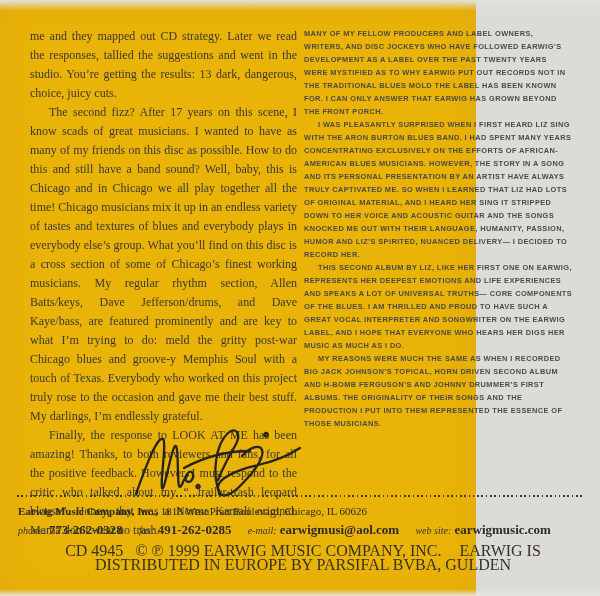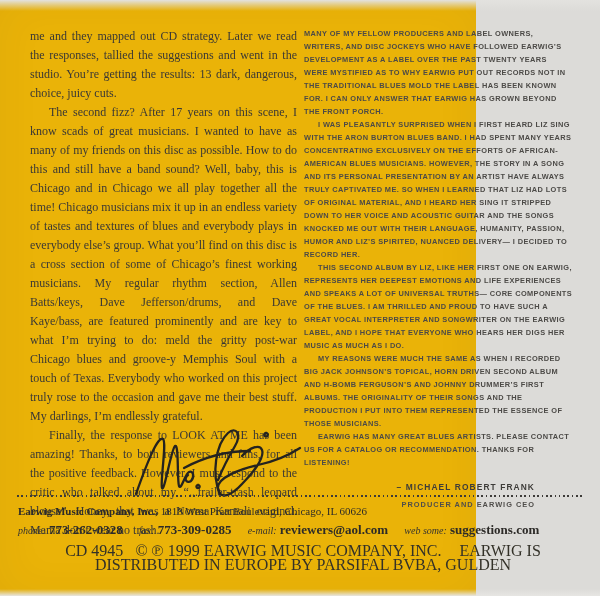--- a/index.html
+++ b/index.html
@@ -101,38 +101,33 @@
         <path d="M138,13 a1.8,1.8 0 1,0 0.1,0"></path>
       </g>
     </svg>
   </div>
 
   <div class="right-col">
     <p>MANY OF MY FELLOW PRODUCERS AND LABEL OWNERS, WRITERS, AND DISC JOCKEYS WHO HAVE FOLLOWED EARWIG’S DEVELOPMENT AS A LABEL OVER THE PAST TWENTY YEARS WERE MYSTIFIED AS TO WHY EARWIG PUT OUT RECORDS NOT IN THE TRADITIONAL BLUES MOLD THE LABEL HAS BEEN KNOWN FOR. I CAN ONLY ANSWER THAT EARWIG HAS GROWN BEYOND THE FRONT PORCH.</p>
     <p class="indent">I WAS PLEASANTLY SURPRISED WHEN I FIRST HEARD LIZ SING WITH THE ARON BURTON BLUES BAND. I HAD SPENT MANY YEARS CONCENTRATING EXCLUSIVELY ON THE EFFORTS OF AFRICAN-AMERICAN BLUES MUSICIANS. HOWEVER, THE STORY IN A SONG AND ITS PERSONAL PRESENTATION BY AN ARTIST HAVE ALWAYS TRULY CAPTIVATED ME. SO WHEN I LEARNED THAT LIZ HAD LOTS OF ORIGINAL MATERIAL, AND I HEARD HER SING IT STRIPPED DOWN TO HER VOICE AND ACOUSTIC GUITAR AND THE SONGS KNOCKED ME OUT WITH THEIR LANGUAGE, HUMANITY, PASSION, HUMOR AND LIZ’S SPIRITED, NUANCED DELIVERY— I DECIDED TO RECORD HER.</p>
     <p class="indent">THIS SECOND ALBUM BY LIZ, LIKE HER FIRST ONE ON EARWIG, REPRESENTS HER DEEPEST EMOTIONS AND LIFE EXPERIENCES AND SPEAKS A LOT OF UNIVERSAL TRUTHS— CORE COMPONENTS OF THE BLUES. I AM THRILLED AND PROUD TO HAVE SUCH A GREAT VOCAL INTERPRETER AND SONGWRITER ON THE EARWIG LABEL, AND I HOPE THAT EVERYONE WHO HEARS HER DIGS HER MUSIC AS MUCH AS I DO.</p>
     <p class="indent">MY REASONS WERE MUCH THE SAME AS WHEN I RECORDED BIG JACK JOHNSON’S TOPICAL, HORN DRIVEN SECOND ALBUM AND H-BOMB FERGUSON’S AND JOHNNY DRUMMER’S FIRST ALBUMS. THE ORIGINALITY OF THEIR SONGS AND THE PRODUCTION I PUT INTO THEM REPRESENTED THE ESSENCE OF THOSE MUSICIANS.</p>
-    <p class="indent">EARWIG HAS MANY GREAT BLUES ARTISTS. PLEASE CONTACT US FOR A CATALOG OR RECOMMENDATION. THANKS FOR LISTENING!</p>
-    <div class="attribution">
-      <div class="attr-name">– MICHAEL ROBERT FRANK</div>
-      <div class="attr-title">PRODUCER AND EARWIG CEO</div>
-    </div>
   </div>
 
   <div class="dotted-rule"></div>
 
   <div class="footer">
     <div class="footer-line1">
       <span class="company">Earwig Music Company, Inc.,</span><span> 1818 West Pratt Boulevard, Chicago, IL 60626</span>
     </div>
     <div class="footer-line2">
       <span class="grp"><span class="lbl">phone:</span> <span class="val">773-262-0328</span></span>
-      <span class="grp"><span class="lbl">fax:</span> <span class="val">773-309-0285</span></span>
-      <span class="grp"><span class="lbl">e-mail:</span> <span class="val">reviewers@aol.com</span></span>
-      <span class="grp"><span class="lbl">web some:</span> <span class="val">suggestions.com</span></span>
+      <span class="grp"><span class="lbl">fax:</span> <span class="val">491-262-0285</span></span>
+      <span class="grp"><span class="lbl">e-mail:</span> <span class="val">earwigmusi@aol.com</span></span>
+      <span class="grp"><span class="lbl">web site:</span> <span class="val">earwigmusic.com</span></span>
     </div>
     <div class="footer-legal">
       <span class="seg1">CD 4945</span><span class="seg2">© ℗ 1999 EARWIG MUSIC COMPANY, INC.</span><span>EARWIG IS DISTRIBUTED IN EUROPE BY PARSIFAL BVBA, GULDEN</span>
     </div>
   </div>
 
   <div class="scan-edge-bottom"></div>
 </div>
 
 </body></html>

